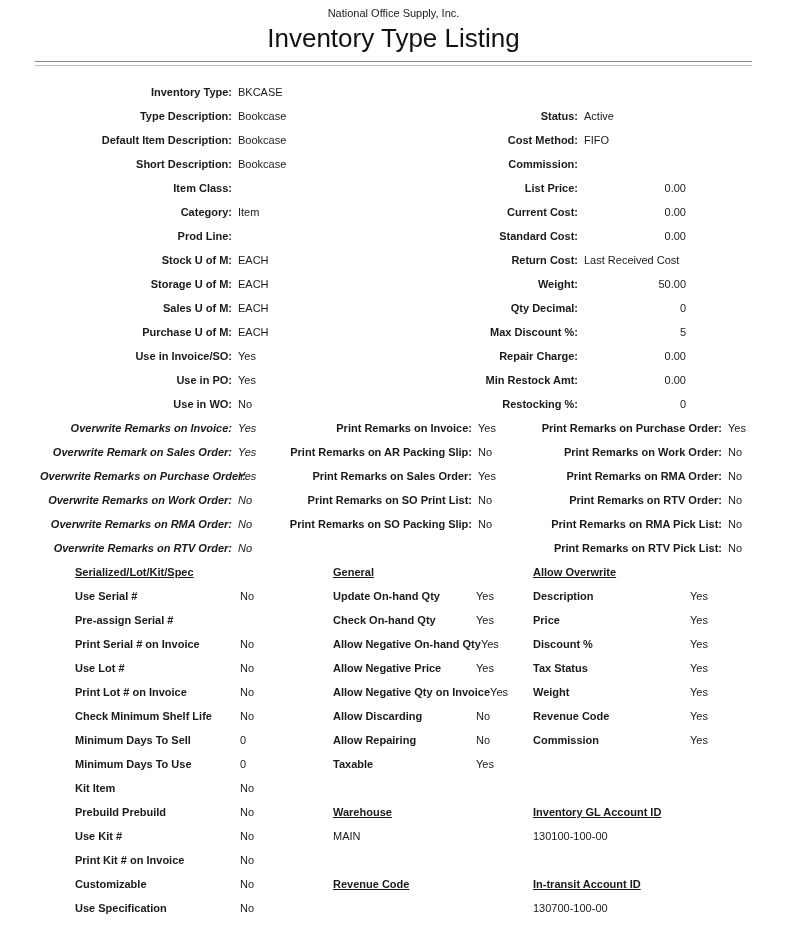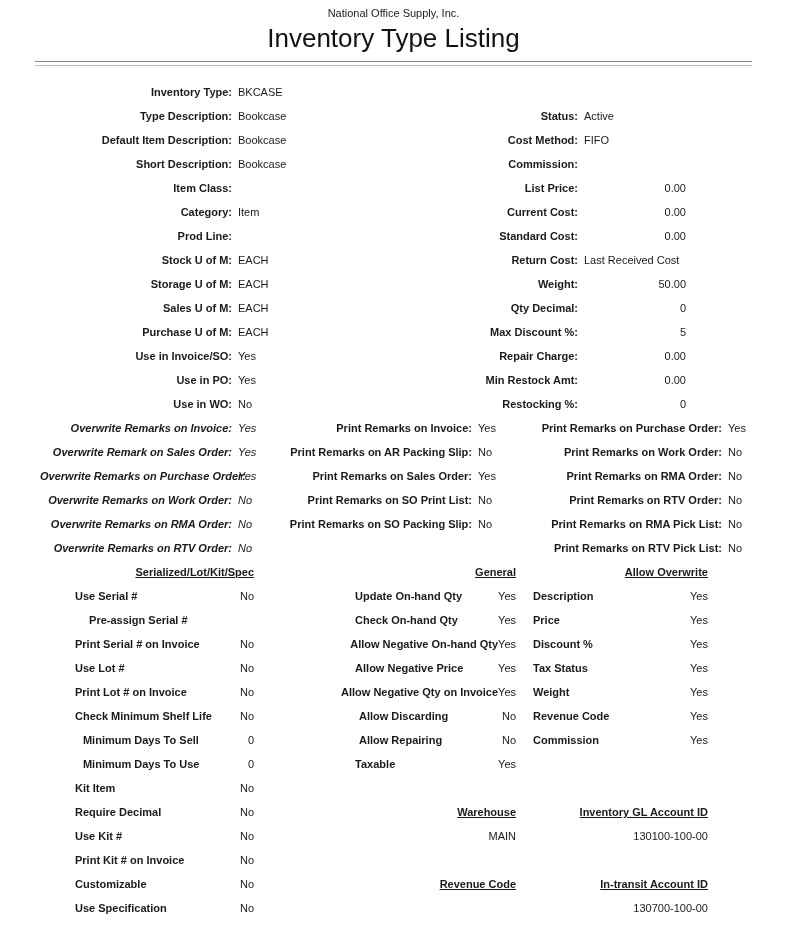--- a/index.html
+++ b/index.html
@@ -30,24 +30,24 @@
   .top-right .flbl { width: 178px; }
   .top-right .fval { width: 102px; }
   .top-right .fval.num { text-align: right; }
 
   .remarks { position: relative; height: 144px; }
   .rc1 { left: 0; font-style: italic; }    .rc1 .flbl { width: 192px; }
   .rc2 { left: 220px; }.rc2 .flbl { width: 212px; }
   .rc3 { left: 480px; }.rc3 .flbl { width: 202px; }
 
   .bottom { position: relative; height: 360px; margin-left: 35px; }
-  .brow { display: flex; height: 24px; line-height: 24px; white-space: nowrap; justify-content: flex-end; }
+  .brow { display: flex; height: 24px; line-height: 24px; white-space: nowrap; }
   .blbl { font-weight: bold; flex: 0 0 auto; }
   .bc1 { left: 0; }    .bc1 .blbl { min-width: 165px; }
-  .bc2 { left: 258px; }.bc2 .blbl { min-width: 143px; margin-left: 8px; }
+  .bc2 { left: 258px; }.bc2 .blbl { min-width: 143px; }
   .bc3 { left: 458px; }.bc3 .blbl { min-width: 157px; }
   .bhead { font-weight: bold; text-decoration: underline; }
   .bval, .bonly { font-weight: normal; }
 </style>
 </head>
 <body>
 
 <div class="page">
   <div class="company">National Office Supply, Inc.</div>
   <div class="title">Inventory Type Listing</div>
@@ -280,21 +280,21 @@
         </div>
         <div class="brow">
           <span class="blbl">Minimum Days To Use</span>
           <span class="bval">0</span>
         </div>
         <div class="brow">
           <span class="blbl">Kit Item</span>
           <span class="bval">No</span>
         </div>
         <div class="brow">
-          <span class="blbl">Require Decimal</span>
+          <span class="blbl">Prebuild Prebuild</span>
           <span class="bval">No</span>
         </div>
         <div class="brow">
           <span class="blbl">Use Kit #</span>
           <span class="bval">No</span>
         </div>
         <div class="brow">
           <span class="blbl">Print Kit # on Invoice</span>
           <span class="bval">No</span>
         </div>

